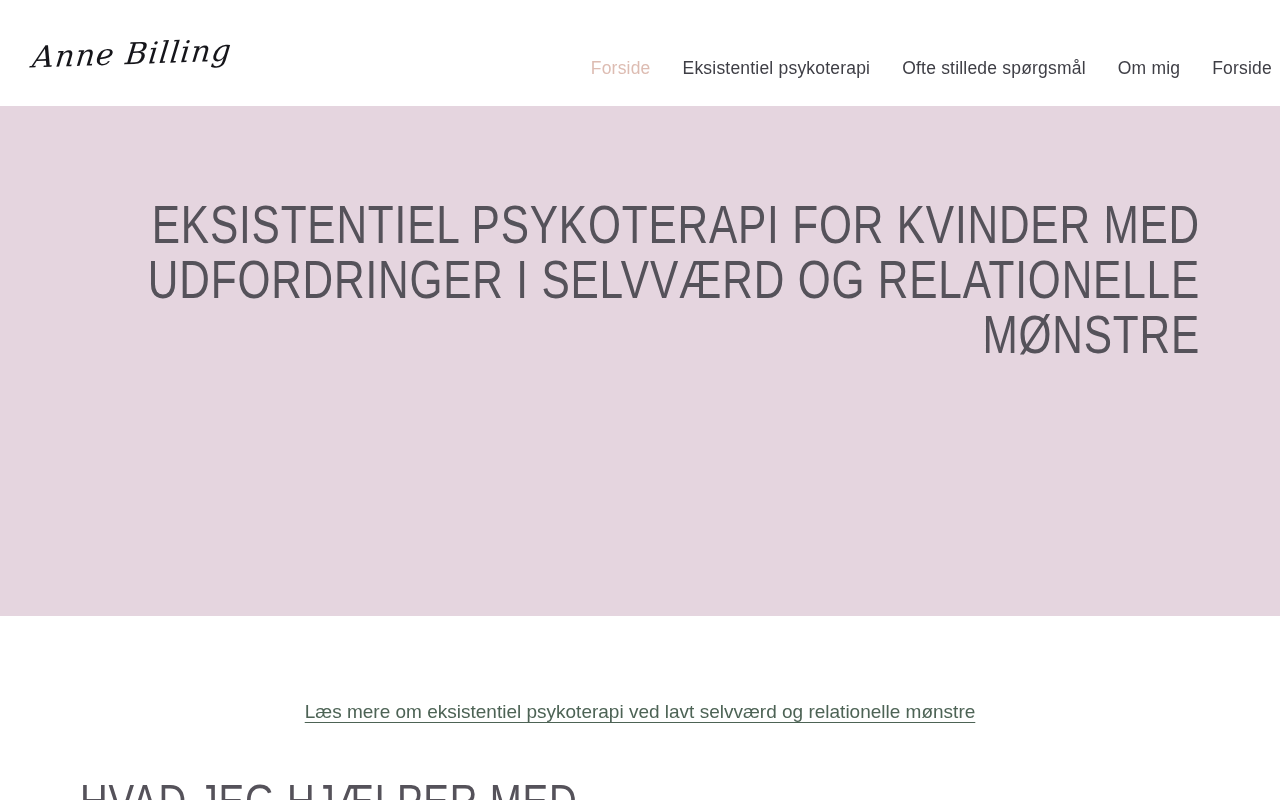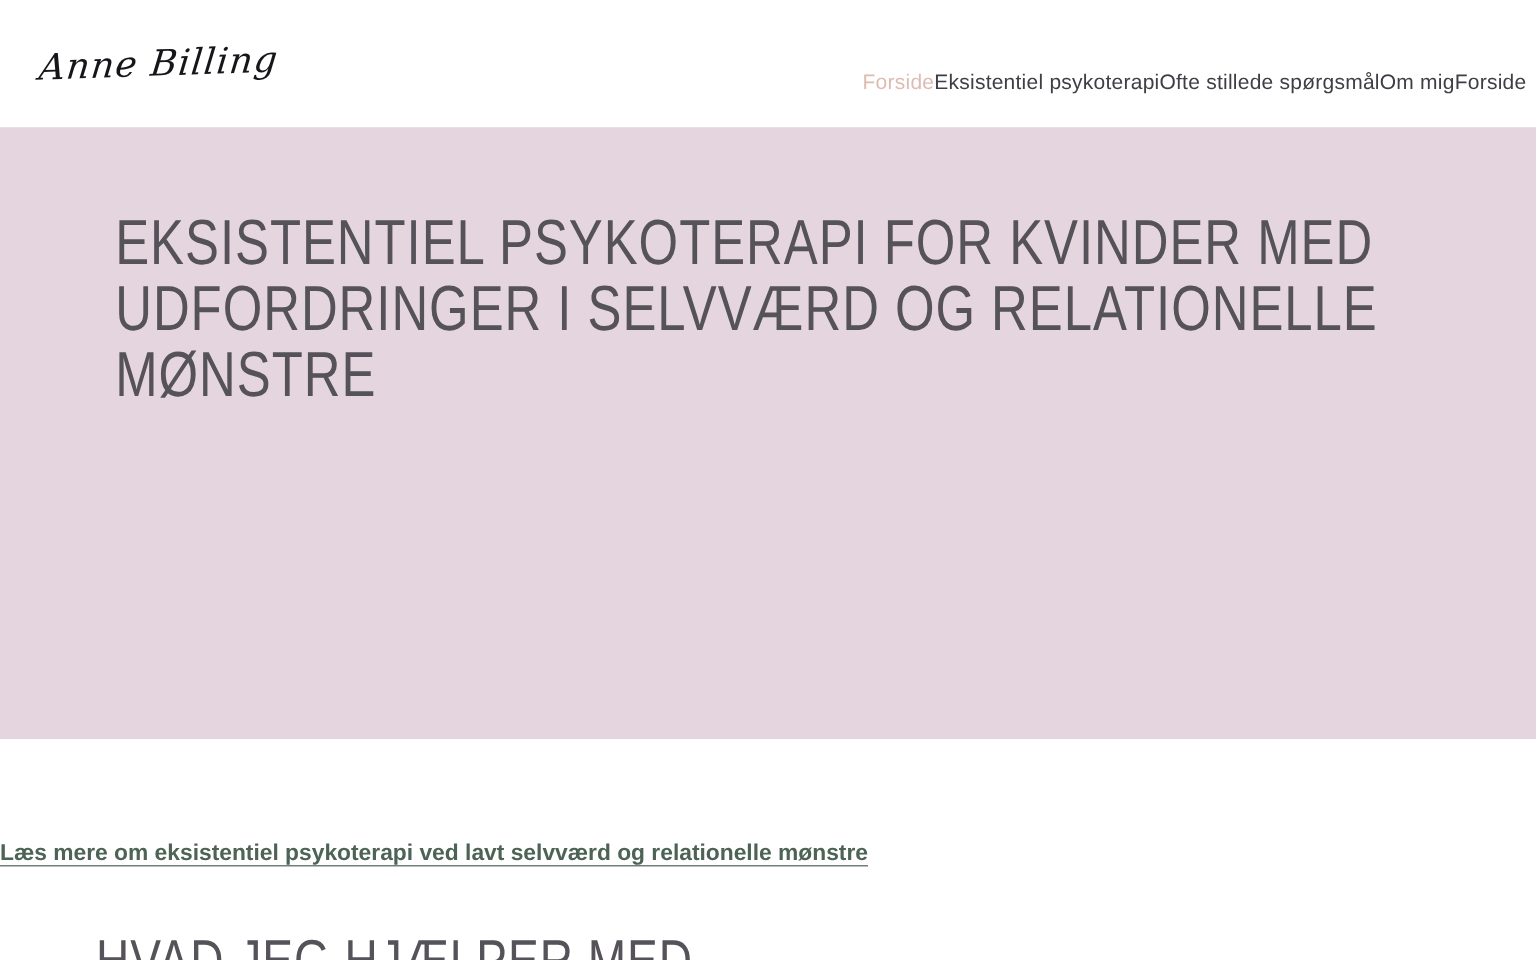--- a/index.html
+++ b/index.html
@@ -27,41 +27,42 @@
     padding:0 8px 0 33px;
   }
   .logo{
     font-family:"DejaVu Serif","Liberation Serif",serif;
     font-style:italic;font-weight:400;
     font-size:30px;color:#15151a;
     letter-spacing:1px;white-space:nowrap;
     transform:skewX(-8deg) rotate(-2deg);
     cursor:pointer;
   }
-  .main-nav{display:flex;align-items:center;margin-top:31px;}
+  .main-nav{display:flex;align-items:center;gap:32px;margin-top:31px;}
   .main-nav a{
     text-decoration:none;
     font-size:17.5px;line-height:1;
     color:var(--nav_text);
     letter-spacing:0.2px;
     white-space:nowrap;
     cursor:pointer;
   }
   .main-nav a.active{color:var(--nav_active);}
 
   
   .hero{
     height:510px;
     background:var(--hero_background);
     padding:0 80px;
     overflow:hidden;
   }
   .hero h1{
-    margin:16px;padding-top:53px;
+    margin:0;padding-top:91px;
     font-weight:400;
+    text-align:right;
   }
   .hero h1 .condensed{
     display:block;
     width:1400px;
     transform:scaleX(0.80);
     transform-origin:0 0;
     font-size:53px;line-height:55px;
     letter-spacing:1px;
     color:var(--heading_text);
     text-transform:uppercase;
@@ -72,21 +73,21 @@
     margin:0;
   }
   .hero p.lead-1{margin-top:49px;}
   .hero p.lead-2{margin-top:30px;}
 
   
   .content{
     background:#ffffff;
     padding-top:83px;
   }
-  .read-more-wrap{font-weight:bold;}
+  .read-more-wrap{text-align:center;}
   .read-more-wrap a{
     font-size:19px;line-height:26px;
     color:var(--link);
     text-decoration:underline;
     text-underline-offset:4px;
     cursor:pointer;
   }
   .content h2{
     margin:49px 0 0 80px;
     font-weight:400;

